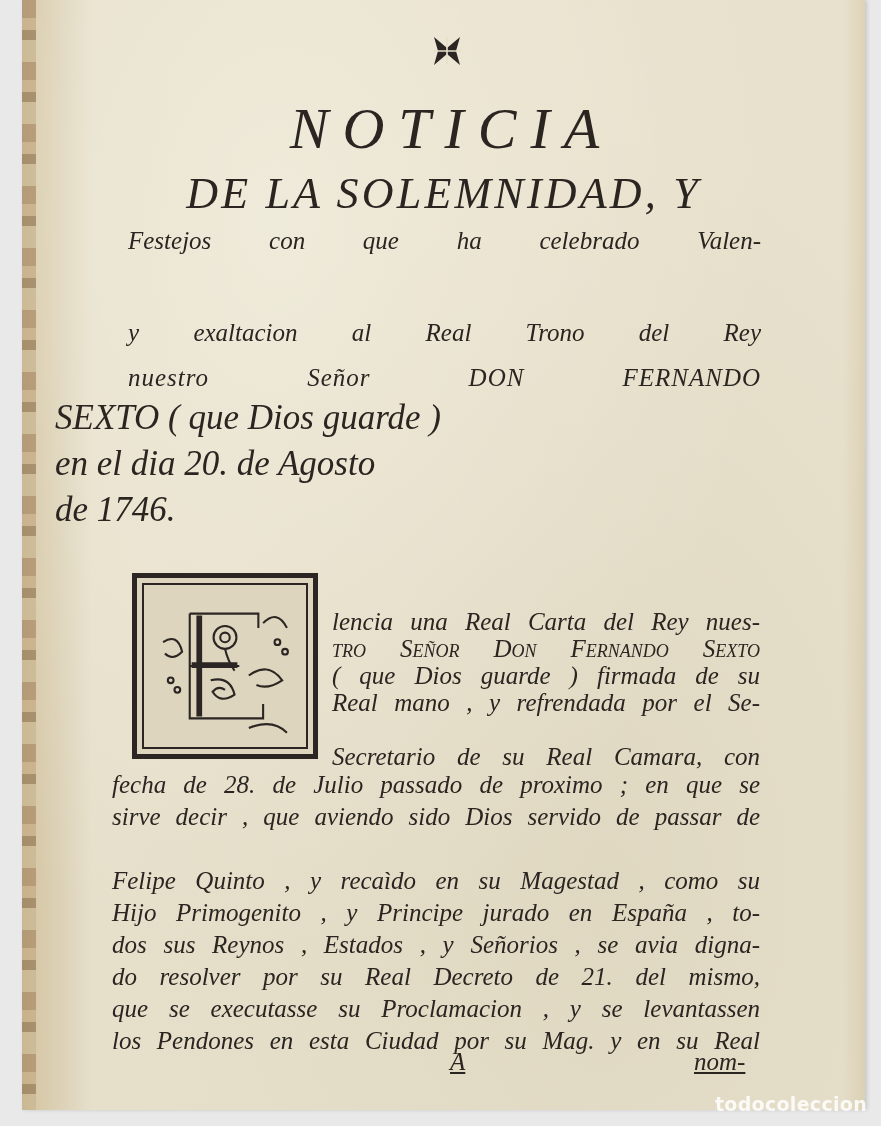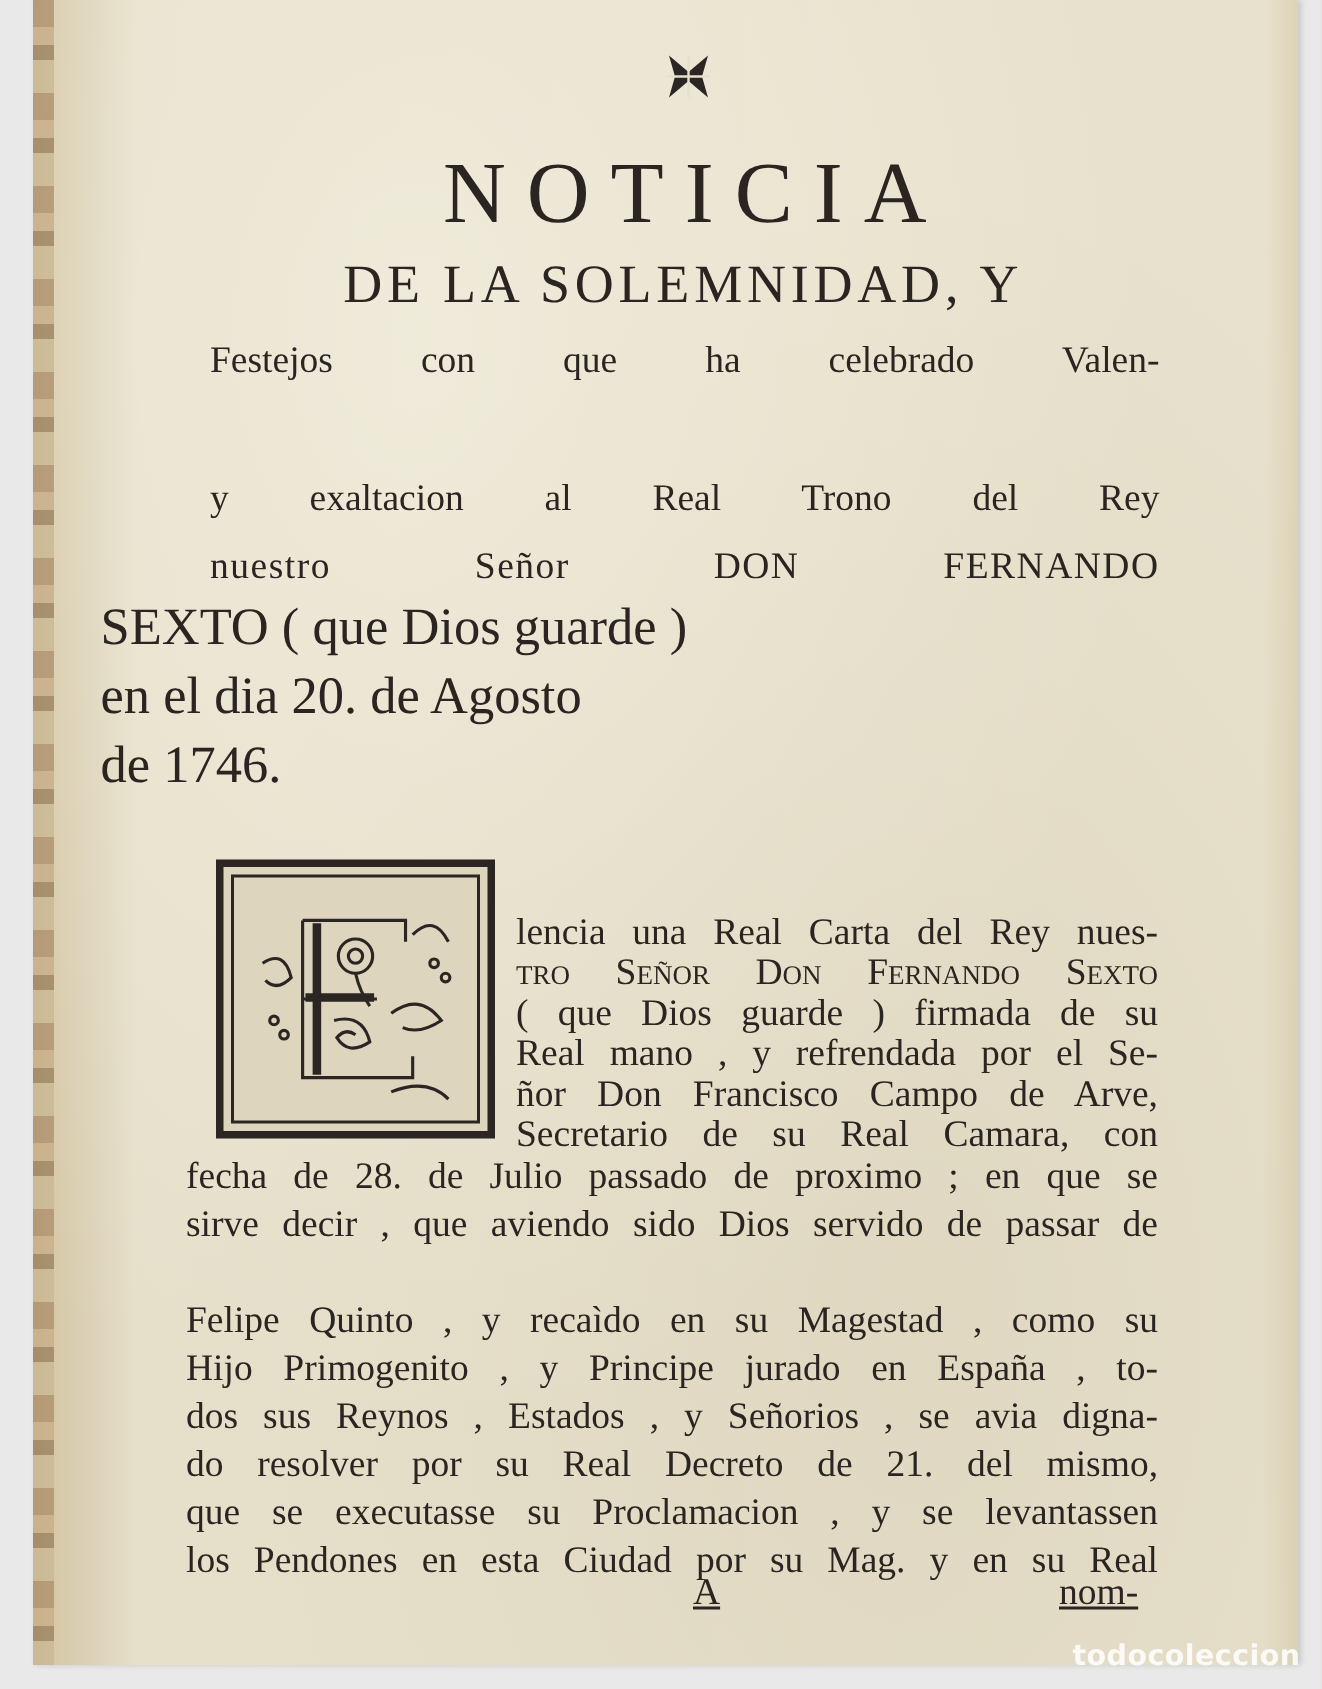--- a/index.html
+++ b/index.html
@@ -17,29 +17,29 @@
       radial-gradient(ellipse at 30% 20%, rgba(255,255,245,0.35), transparent 60%),
       radial-gradient(ellipse at 70% 80%, rgba(200,190,160,0.25), transparent 60%),
       linear-gradient(90deg, #c9b48f 0px, #d6c7a5 10px, #dcd2b8 40px, #e6dfca 70px, #e8e1cd 820px, #ddd3b7 843px);
     box-shadow: 2px 0 4px rgba(0,0,0,0.15);
   }
   .spine {
     position: absolute; left: 0; top: 0; width: 14px; height: 100%;
     background: repeating-linear-gradient(180deg, #b09470 0 18px, #c8b08a 18px 30px, #9f8663 30px 40px, #cbb995 40px 62px);
     opacity: .85;
   }
-  .content { position: absolute; left: 12px; top: 0; width: 100%; height: 100%; }
+  .content { position: absolute; left: 0; top: 0; width: 100%; height: 100%; font-style: italic; }
   .center { position: absolute; left: 0; width: 100%; text-align: center; white-space: nowrap; }
 
   .cross { position: absolute; left: 408px; top: 34px; width: 34px; height: 34px; }
   .title {
     top: 95px; font-size: 58px; letter-spacing: 14px; font-weight: normal;
     left: 0; padding-left: 8px;
   }
-  .subtitle { top: 168px; font-size: 36px; letter-spacing: 3.2px; }
+  .subtitle { top: 168px; font-size: 44px; letter-spacing: 3.2px; }
 
   .tline { position: absolute; left: 106px; width: 633px; font-size: 25px; line-height: 46px;
            text-align: justify; text-align-last: justify; white-space: nowrap; }
   .tcenter { position: absolute; left: 0; width: 100%; text-align: left; font-size: 35px; white-space: nowrap; margin-left: 33px; }
   .caps { letter-spacing: 1px; }
 
   .dropcap {
     position: absolute; left: 110px; top: 573px; width: 186px; height: 186px;
     border: 5px solid #2b2623; box-sizing: border-box; background: #ddd5bd;
   }
@@ -105,21 +105,20 @@
             <path d="M110 150 Q135 140 150 155"></path>
           </g>
         </svg>
       </div>
     </div>
 
     <div class="bline narrow" style="top:607px; left:310px; width:428px">lencia una Real Carta del Rey nues-</div>
     <div class="bline narrow sc" style="top:634px; left:310px; width:428px">tro Señor Don Fernando Sexto</div>
     <div class="bline narrow" style="top:661px; left:310px; width:428px">( que Dios guarde ) firmada de su</div>
     <div class="bline narrow" style="top:688px; left:310px; width:428px">Real mano , y refrendada por el Se-</div>
-    <div class="bline narrow" style="top:715px; left:310px; width:428px">ñor Don Francisco Campo de Arve,</div>
     <div class="bline narrow" style="top:742px; left:310px; width:428px">Secretario de su Real Camara, con</div>
 
     <div class="bline wide" style="top:770px">fecha de 28. de Julio passado de proximo ; en que se</div>
     <div class="bline wide" style="top:802px">sirve decir , que aviendo sido Dios servido de passar de</div>
     <div class="bline wide" style="top:866px">Felipe Quinto , y recaìdo en su Magestad , como su</div>
     <div class="bline wide" style="top:898px">Hijo Primogenito , y Principe jurado en España , to-</div>
     <div class="bline wide" style="top:930px">dos sus Reynos , Estados , y Señorios , se avia digna-</div>
     <div class="bline wide" style="top:962px">do resolver por su Real Decreto de 21. del mismo,</div>
     <div class="bline wide" style="top:994px">que se executasse su Proclamacion , y se levantassen</div>
     <div class="bline wide" style="top:1026px">los Pendones en esta Ciudad por su Mag. y en su Real</div>

